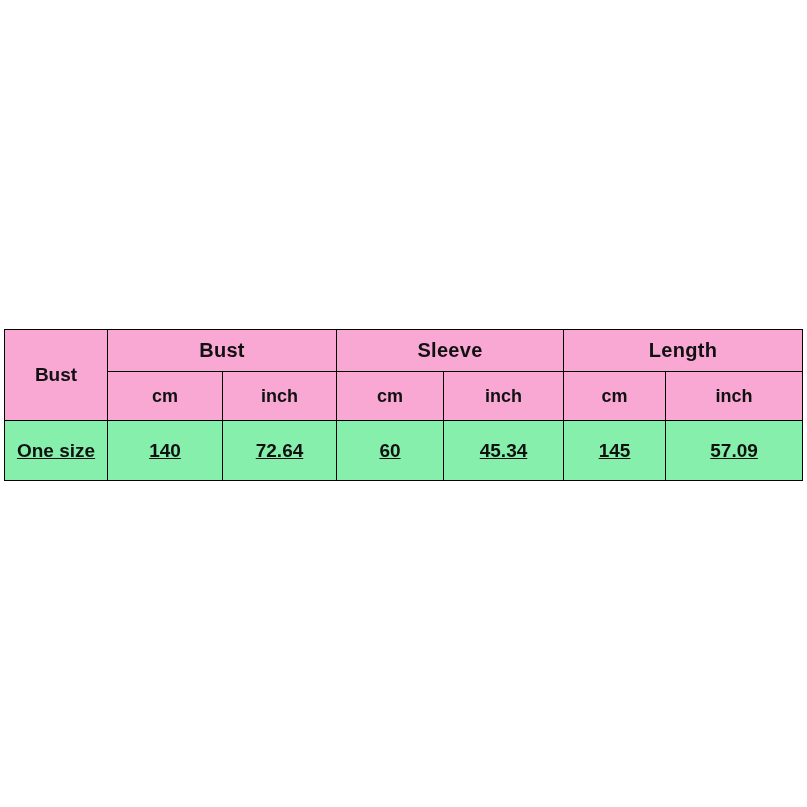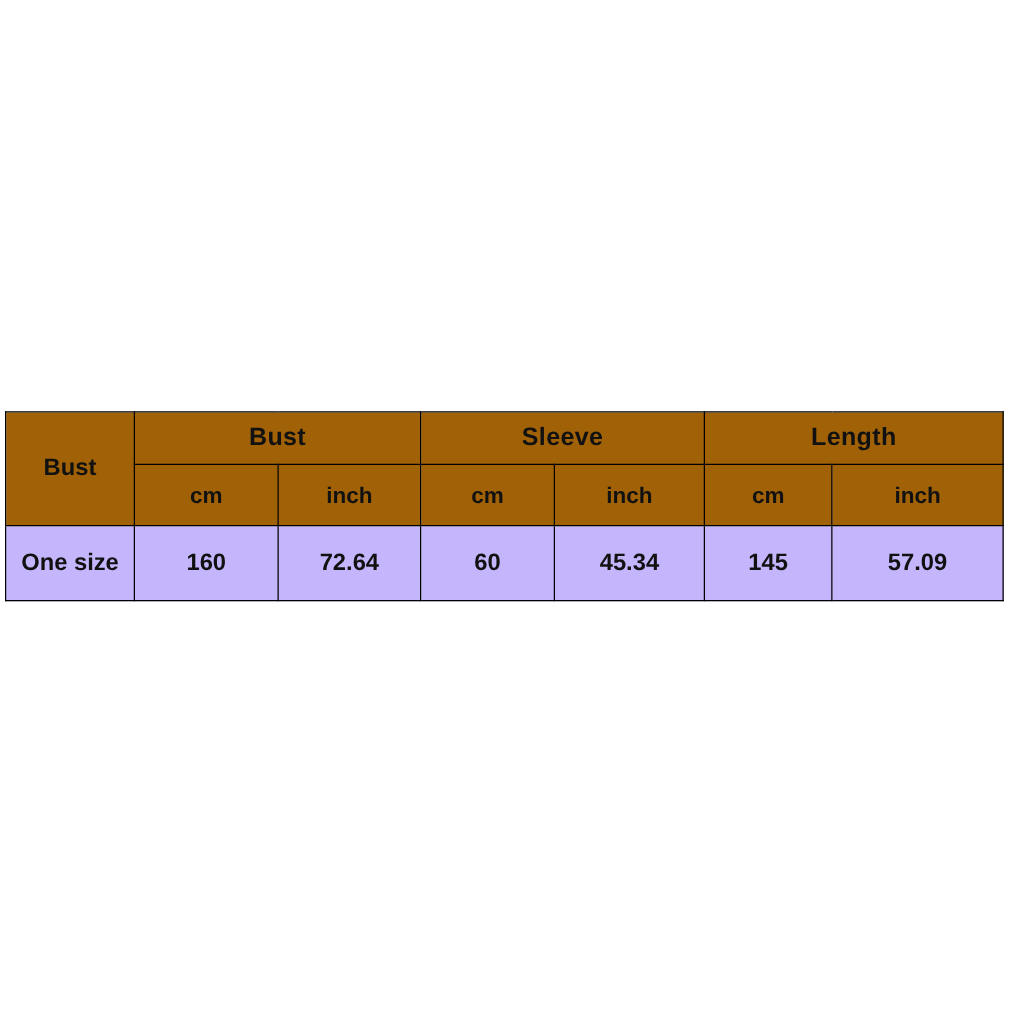--- a/index.html
+++ b/index.html
@@ -37,40 +37,41 @@
     text-align: center;
     vertical-align: middle;
     font-family: "Liberation Sans", sans-serif;
     font-weight: bold;
     color: #111111;
     padding: 0;
   }
 
   
   td.hdr {
-    background: #a16207;
+    background: #f9a8d4;
   }
   td.hdr-group {
     font-size: 20px;
     height: 41px;
     letter-spacing: 0.3px;
   }
   td.hdr-unit {
     font-size: 18px;
     height: 48px;
   }
   td.hdr-size {
     font-size: 19px;
   }
 
   
   td.body-cell {
-    background: #c4b5fd;
+    background: #86efac;
     font-size: 19px;
     height: 59px;
+    text-decoration: underline;
   }
   td.row-label {
     font-size: 19px;
   }
 
   
   col.c-size  { width: 103px; }
   col.c-bcm   { width: 115px; }
   col.c-binch { width: 114px; }
   col.c-scm   { width: 107px; }
@@ -102,21 +103,21 @@
       <tr>
         <td class="hdr hdr-unit">cm</td>
         <td class="hdr hdr-unit">inch</td>
         <td class="hdr hdr-unit">cm</td>
         <td class="hdr hdr-unit">inch</td>
         <td class="hdr hdr-unit">cm</td>
         <td class="hdr hdr-unit">inch</td>
       </tr>
       <tr>
         <td class="body-cell row-label">One size</td>
-        <td class="body-cell">160</td>
+        <td class="body-cell">140</td>
         <td class="body-cell">72.64</td>
         <td class="body-cell">60</td>
         <td class="body-cell">45.34</td>
         <td class="body-cell">145</td>
         <td class="body-cell">57.09</td>
       </tr>
     </tbody>
   </table>
 </div>
 

